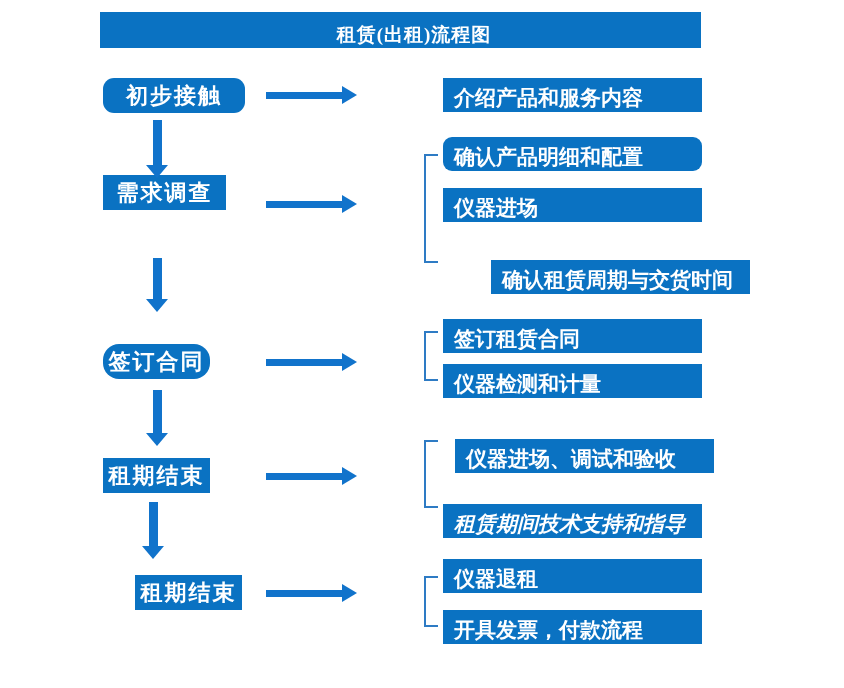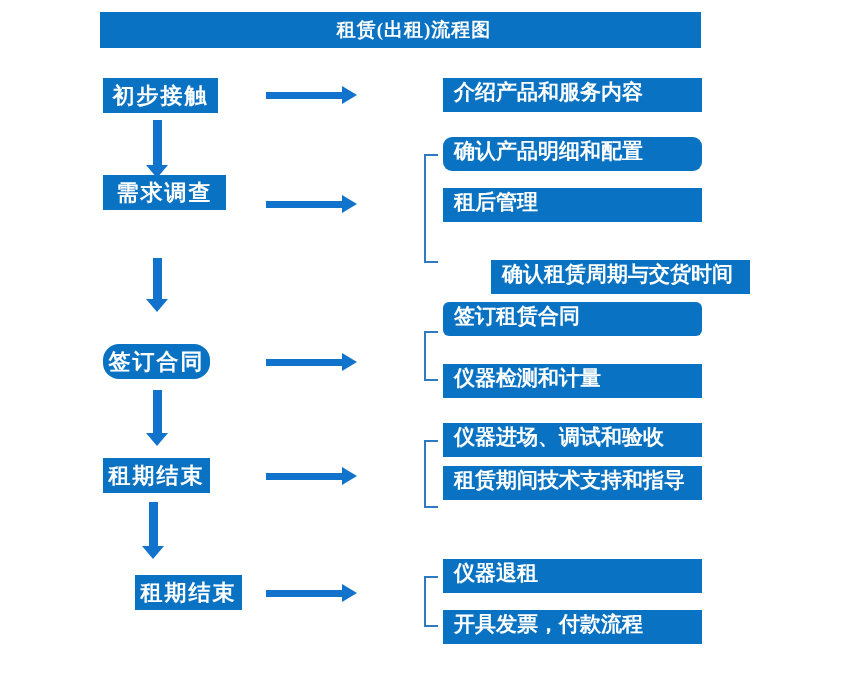--- a/index.html
+++ b/index.html
@@ -17,38 +17,38 @@
     position:relative;
     width:844px;
     height:688px;
     background:#ffffff;
     overflow:hidden;
   }
   .title-bar{
     position:absolute;
     left:100px;top:12px;width:601px;height:36px;
     background:var(--box-blue);
-    display:flex;align-items:center;justify-content:center;
+    display:flex;align-items:flex-end;justify-content:center;
     color:var(--text-white);
     font-size:19px;font-weight:bold;letter-spacing:1px;padding-left:27px;
   }
   .lbox{
     position:absolute;
     left:103px;height:35px;
     background:var(--box-blue);
     display:flex;align-items:center;justify-content:center;
     color:var(--text-white);
     font-size:22px;font-weight:bold;letter-spacing:2px;
     white-space:nowrap;
   }
   .rbox{
     position:absolute;
     left:443px;width:259px;height:34px;
     background:var(--box-blue);
-    display:flex;align-items:flex-start;
+    display:flex;align-items:flex-end;
     padding-left:11px;
     color:var(--text-white);
     font-size:21px;font-weight:bold;
     white-space:nowrap;
   }
   .varrow{
     position:absolute;
     width:22px;
     display:flex;flex-direction:column;align-items:center;
   }
@@ -81,21 +81,21 @@
 </style>
 </head>
 <body>
 
 <div class="canvas">
 
   <div class="title-bar">
     <span>租赁(出租)流程图</span>
   </div>
 
-  <div class="lbox" style="top:78px;width:115px;">
+  <div class="lbox" style="top:78px;width:142px;border-radius:11px;">
     <span>初步接触</span>
   </div>
   <div class="lbox" style="top:175px;width:123px;">
     <span>需求调查</span>
   </div>
   <div class="lbox" style="top:344px;width:107px;border-radius:16px;">
     <span>签订合同</span>
   </div>
   <div class="lbox" style="top:458px;width:107px;">
     <span>租期结束</span>
@@ -148,37 +148,37 @@
   <div class="bracket" style="top:576px;height:51px;"></div>
 
   <div class="rbox" style="top:78px;">
     <span>介绍产品和服务内容</span>
   </div>
 
   <div class="rbox" style="top:137px;border-radius:9px;">
     <span>确认产品明细和配置</span>
   </div>
   <div class="rbox" style="top:188px;">
-    <span>租后管理</span>
+    <span>仪器进场</span>
   </div>
   <div class="rbox" style="top:260px;margin-left:48px;">
     <span>确认租赁周期与交货时间</span>
   </div>
 
-  <div class="rbox" style="top:302px;border-radius:6px;">
+  <div class="rbox" style="top:319px;">
     <span>签订租赁合同</span>
   </div>
   <div class="rbox" style="top:364px;font-family:Liberation Serif, serif;">
     <span>仪器检测和计量</span>
   </div>
 
-  <div class="rbox" style="top:423px;">
+  <div class="rbox" style="top:439px;margin-left:12px;">
     <span>仪器进场、调试和验收</span>
   </div>
-  <div class="rbox" style="top:466px;">
+  <div class="rbox" style="top:504px;font-style:italic;">
     <span>租赁期间技术支持和指导</span>
   </div>
 
   <div class="rbox" style="top:559px;">
     <span>仪器退租</span>
   </div>
   <div class="rbox" style="top:610px;font-family:Liberation Serif, serif;">
     <span>开具发票，付款流程</span>
   </div>
 

